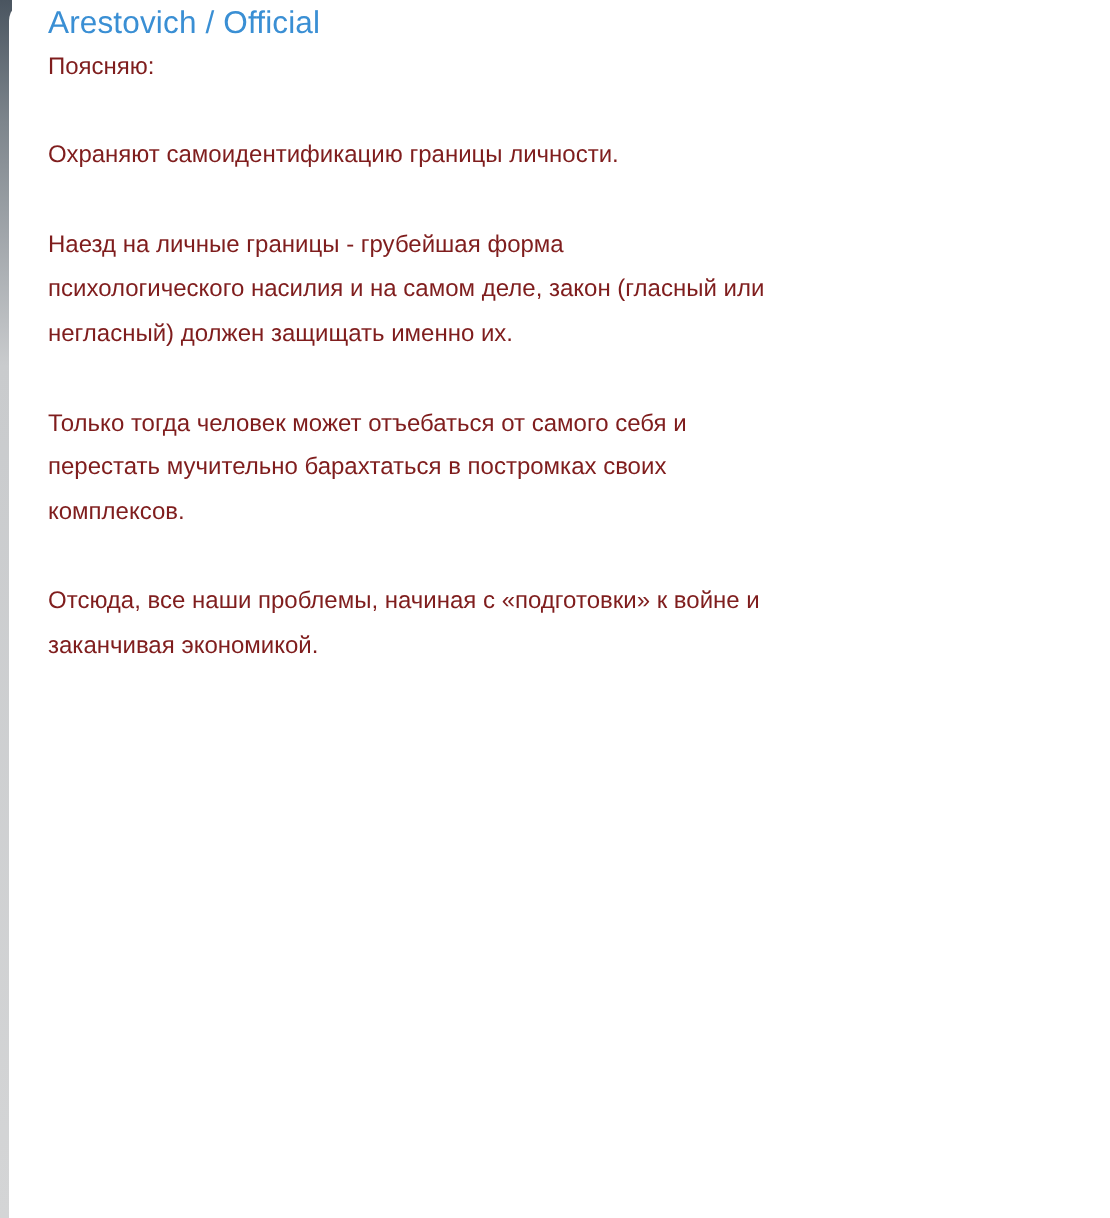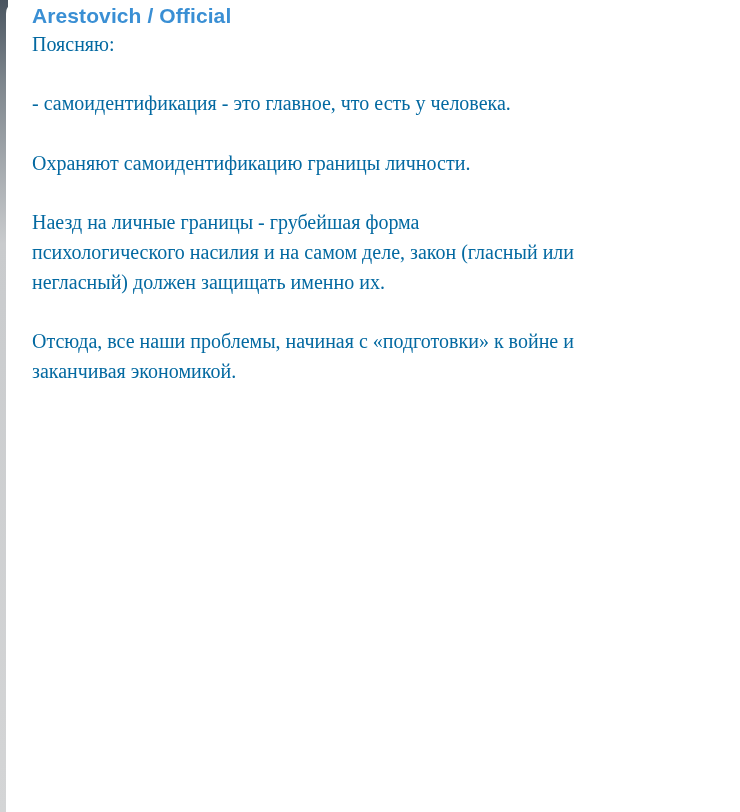--- a/index.html
+++ b/index.html
@@ -33,50 +33,51 @@
     }
     .content {
       position: absolute;
       left: 26px;
       top: 2px;
       right: 10px;
     }
     .sender {
       color: #3a8fd4;
       font-size: 21px;
-      font-weight: bold;
+      font-weight: normal;
       line-height: 28px;
       letter-spacing: 0.1px;
       margin: 0;
     }
     .message {
-      color: #0369a1;
-      font-size: 20px;
+      color: #7f1d1d;
+      font-size: 16px;
       line-height: 29.7px;
       margin: 0;
-      font-family: Liberation Serif, serif;
     }
     .para {
       margin: 0 0 29.7px 0;
       white-space: pre-wrap;
     }
     .para:last-child { margin-bottom: 0; }
   </style>
 </head>
 <body>
 
 <div class="left-strip"></div>
 
 <div class="bubble">
   <div class="content">
     <div class="sender">Arestovich / Official</div>
     <div class="message">
       <p class="para">Поясняю:</p>
-      <p class="para">- самоидентификация - это главное, что есть у человека.</p>
       <p class="para">Охраняют самоидентификацию границы личности.</p>
       <p class="para">Наезд на личные границы - грубейшая форма
 психологического насилия и на самом деле, закон (гласный или
 негласный) должен защищать именно их.</p>
+      <p class="para">Только тогда человек может отъебаться от самого себя и
+перестать мучительно барахтаться в постромках своих
+комплексов.</p>
       <p class="para">Отсюда, все наши проблемы, начиная с «подготовки» к войне и
 заканчивая экономикой.</p>
     </div>
   </div>
 </div>
 
 </body></html>

